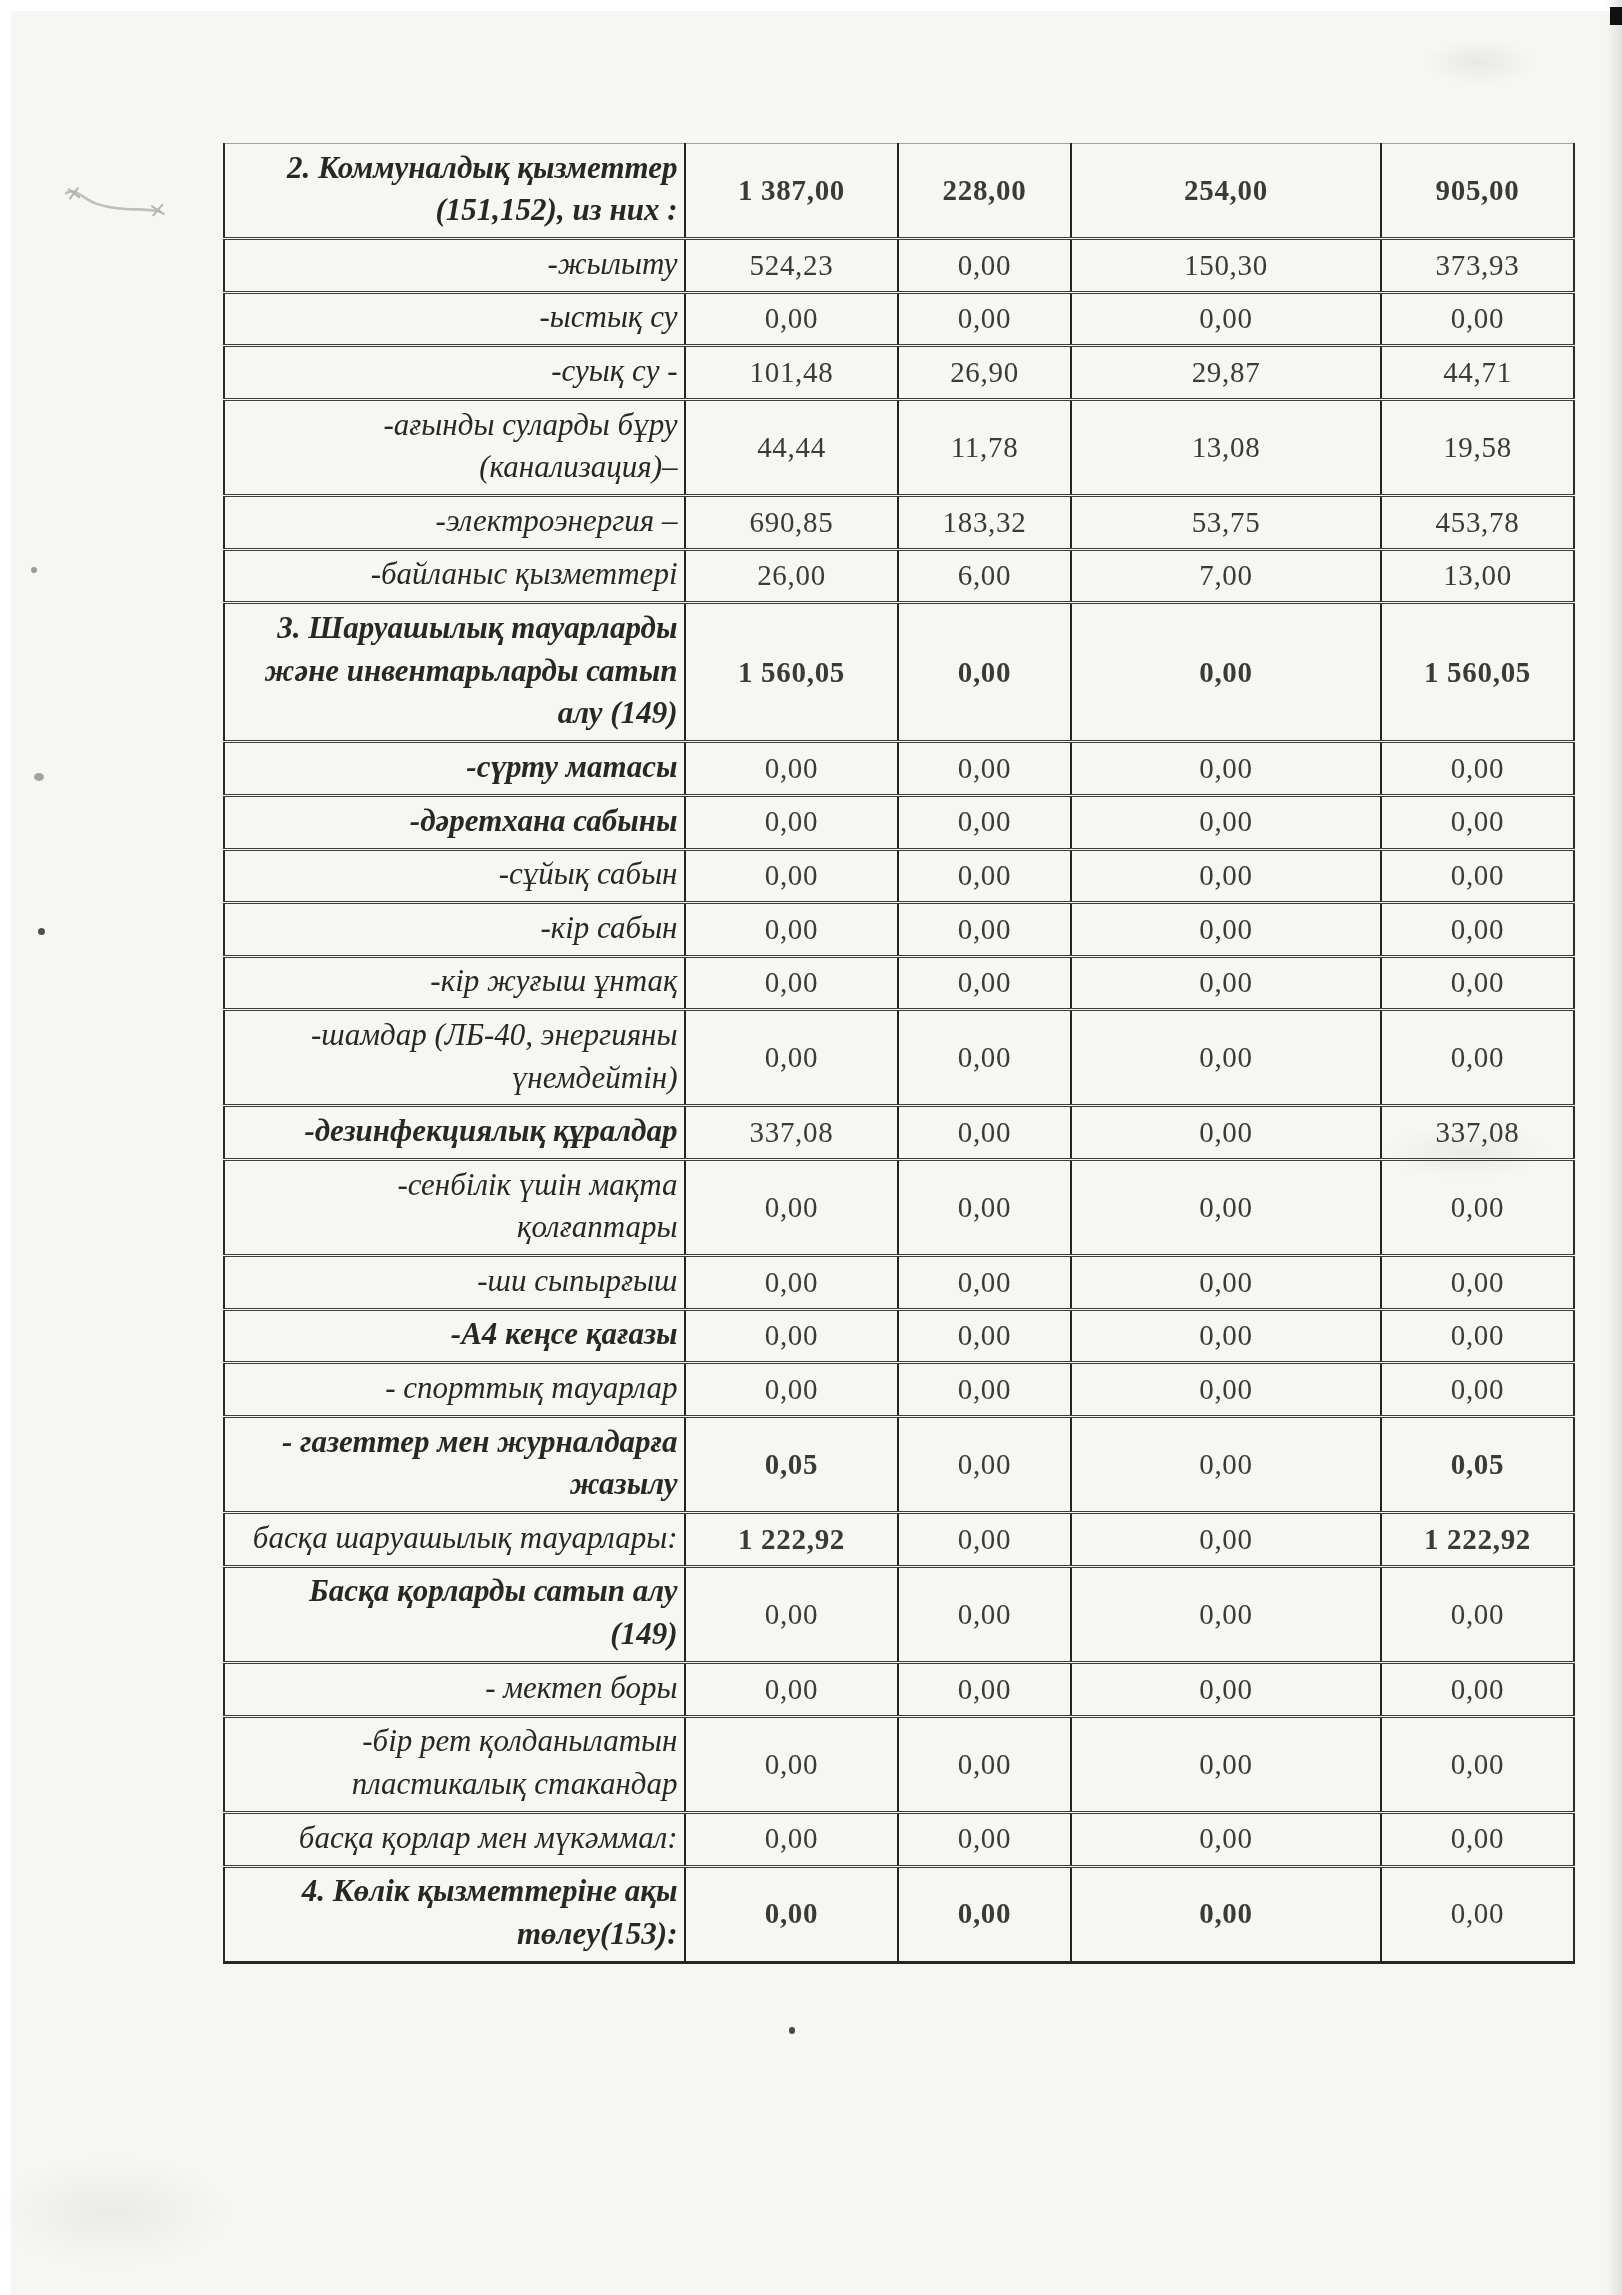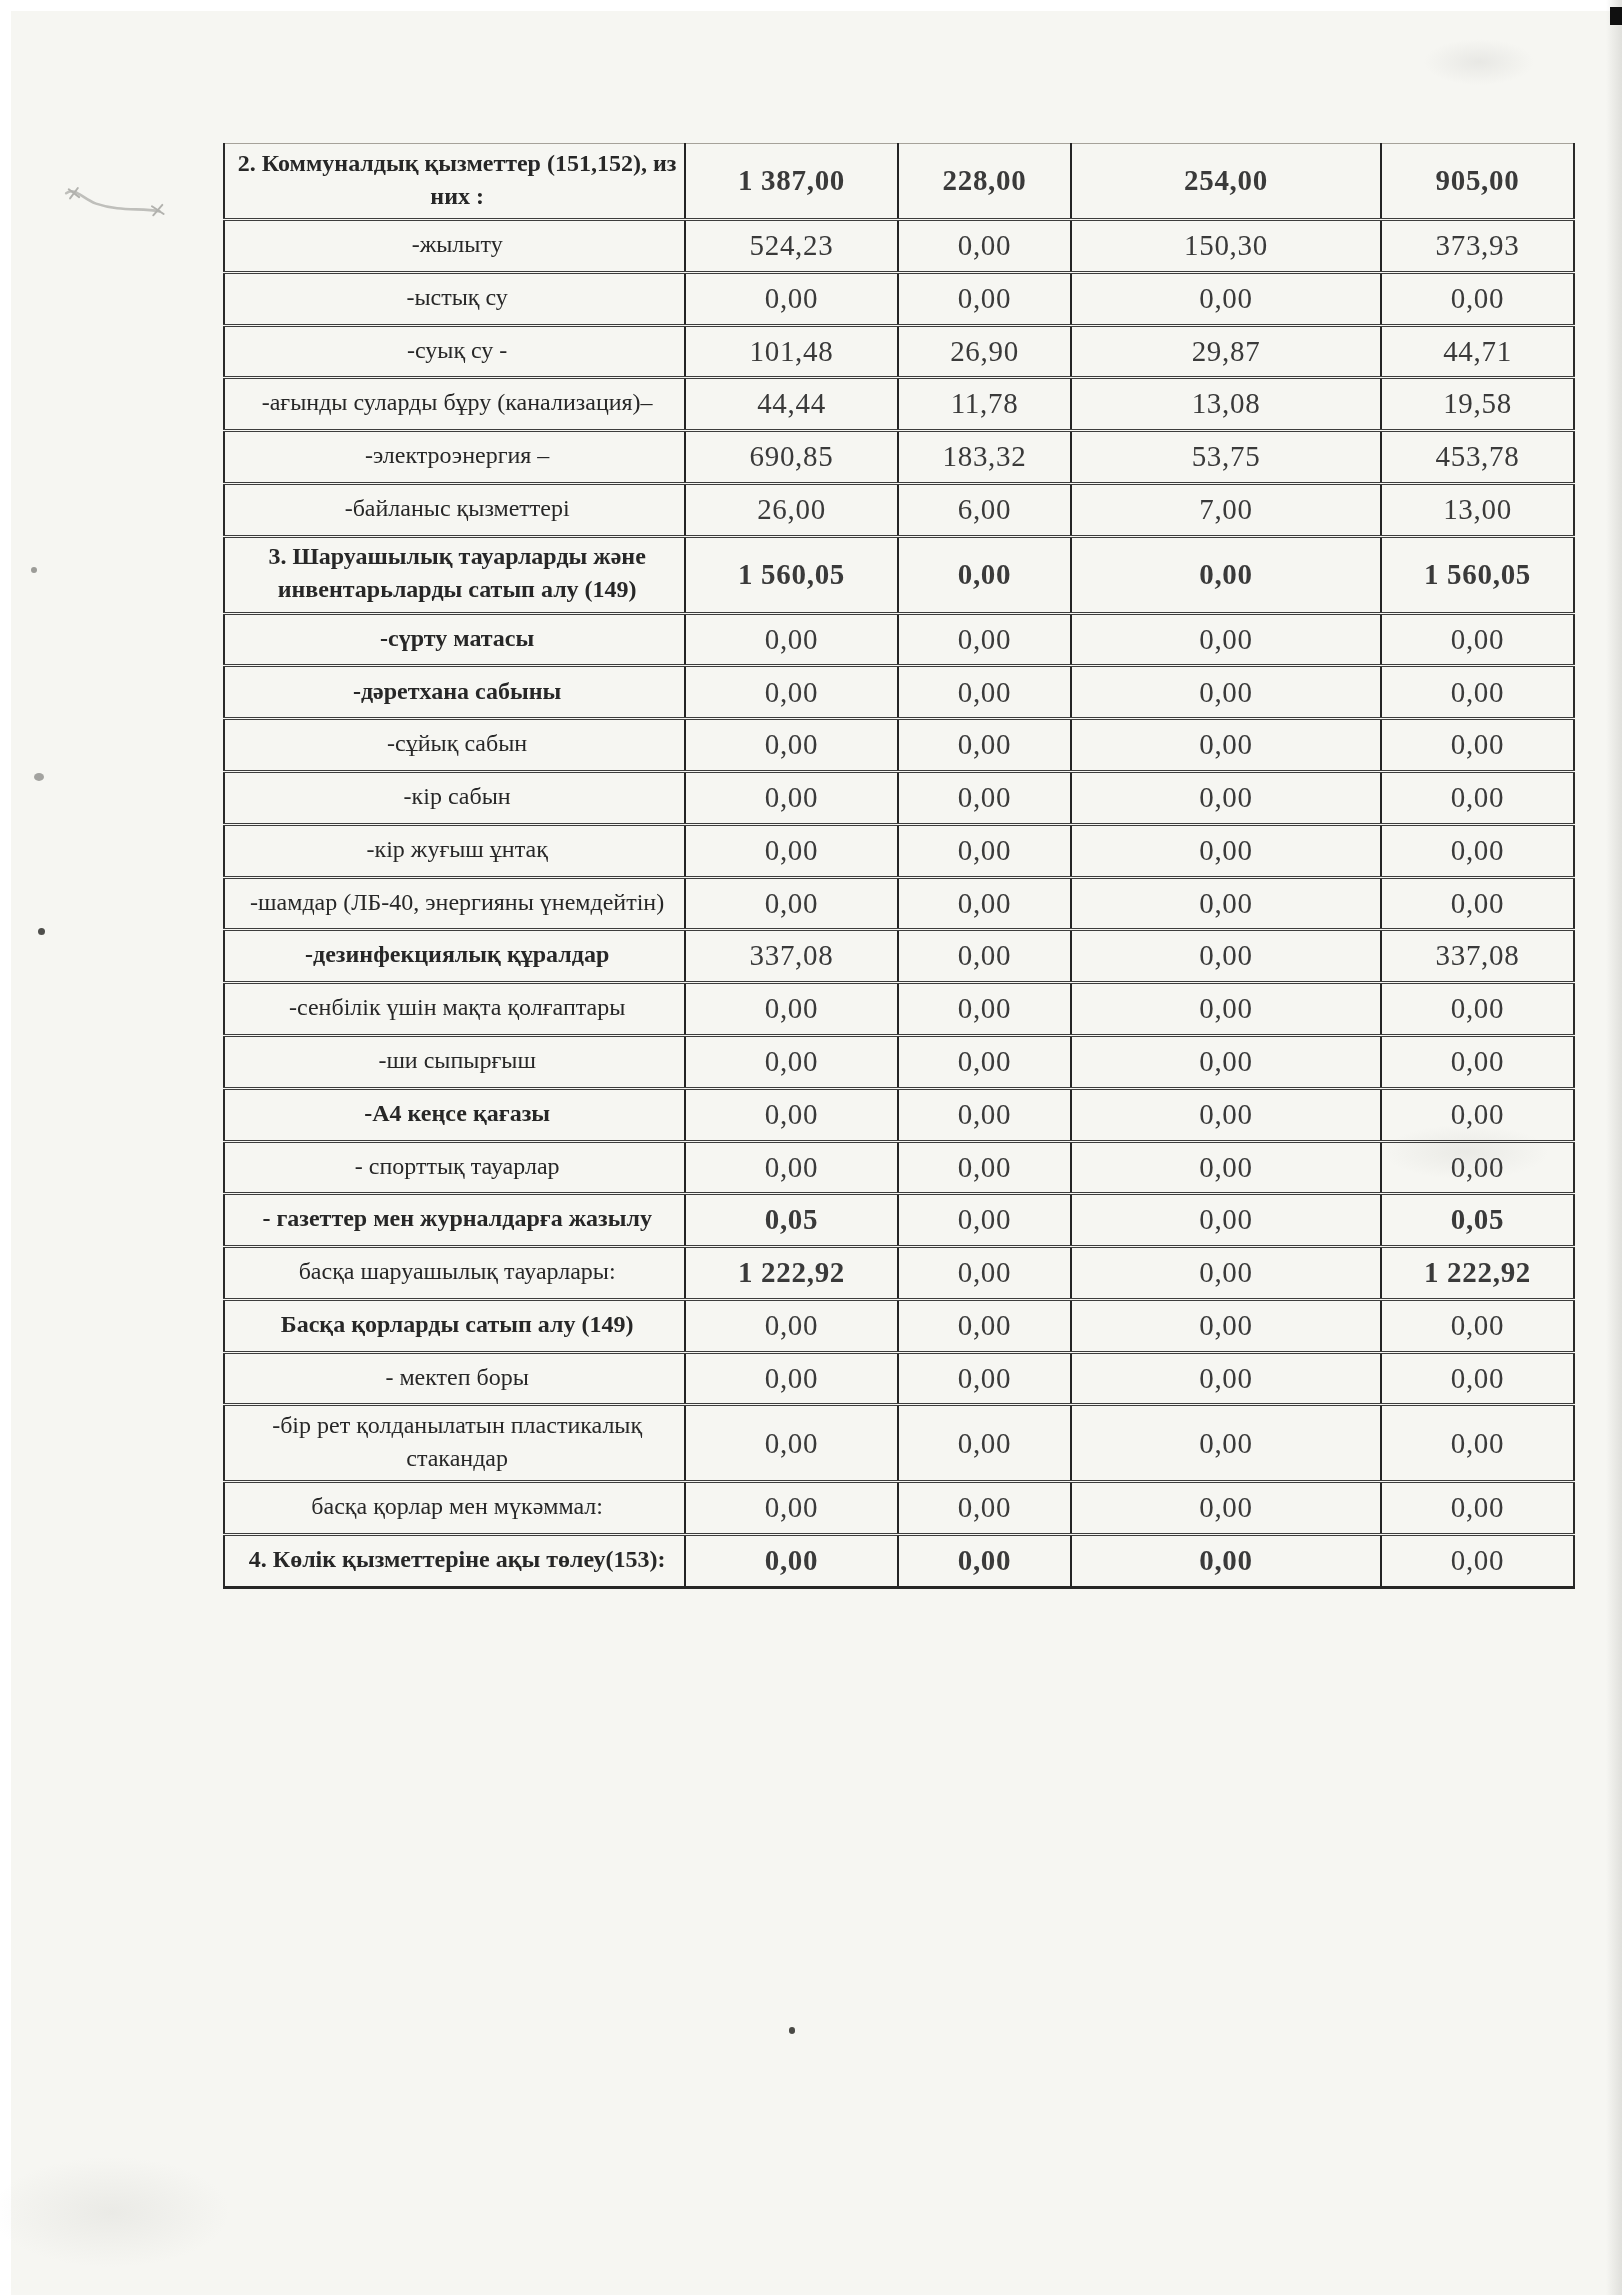--- a/index.html
+++ b/index.html
@@ -37,22 +37,22 @@
   .budget-table td{
     border-left:2px solid #242424;
     border-top:3.3px double #3d3d3d;
     height:42px;
     vertical-align:middle;
     overflow:hidden;
   }
   .budget-table td:first-child{border-left:none;}
   .budget-table tr:first-child td{border-top:none;}
   td.lbl{
-    font-size:24px;line-height:1.38;
-    text-align:center;padding:2.6px 6.5px 5.2px 11.8px;color:#272727;
+    font-size:31px;line-height:1.38;
+    text-align:right;padding:2.6px 6.5px 5.2px 11.8px;color:#272727;font-style:italic;
   }
   td.num{
     font-size:29px;line-height:1.3;
     text-align:center;padding:2.6px 3.9px;color:#3a3a3a;
     letter-spacing:0.7px;
   }
   .b{font-weight:bold;color:#1d1d1d;}
 
   
   .artifact{position:absolute;pointer-events:none;}

